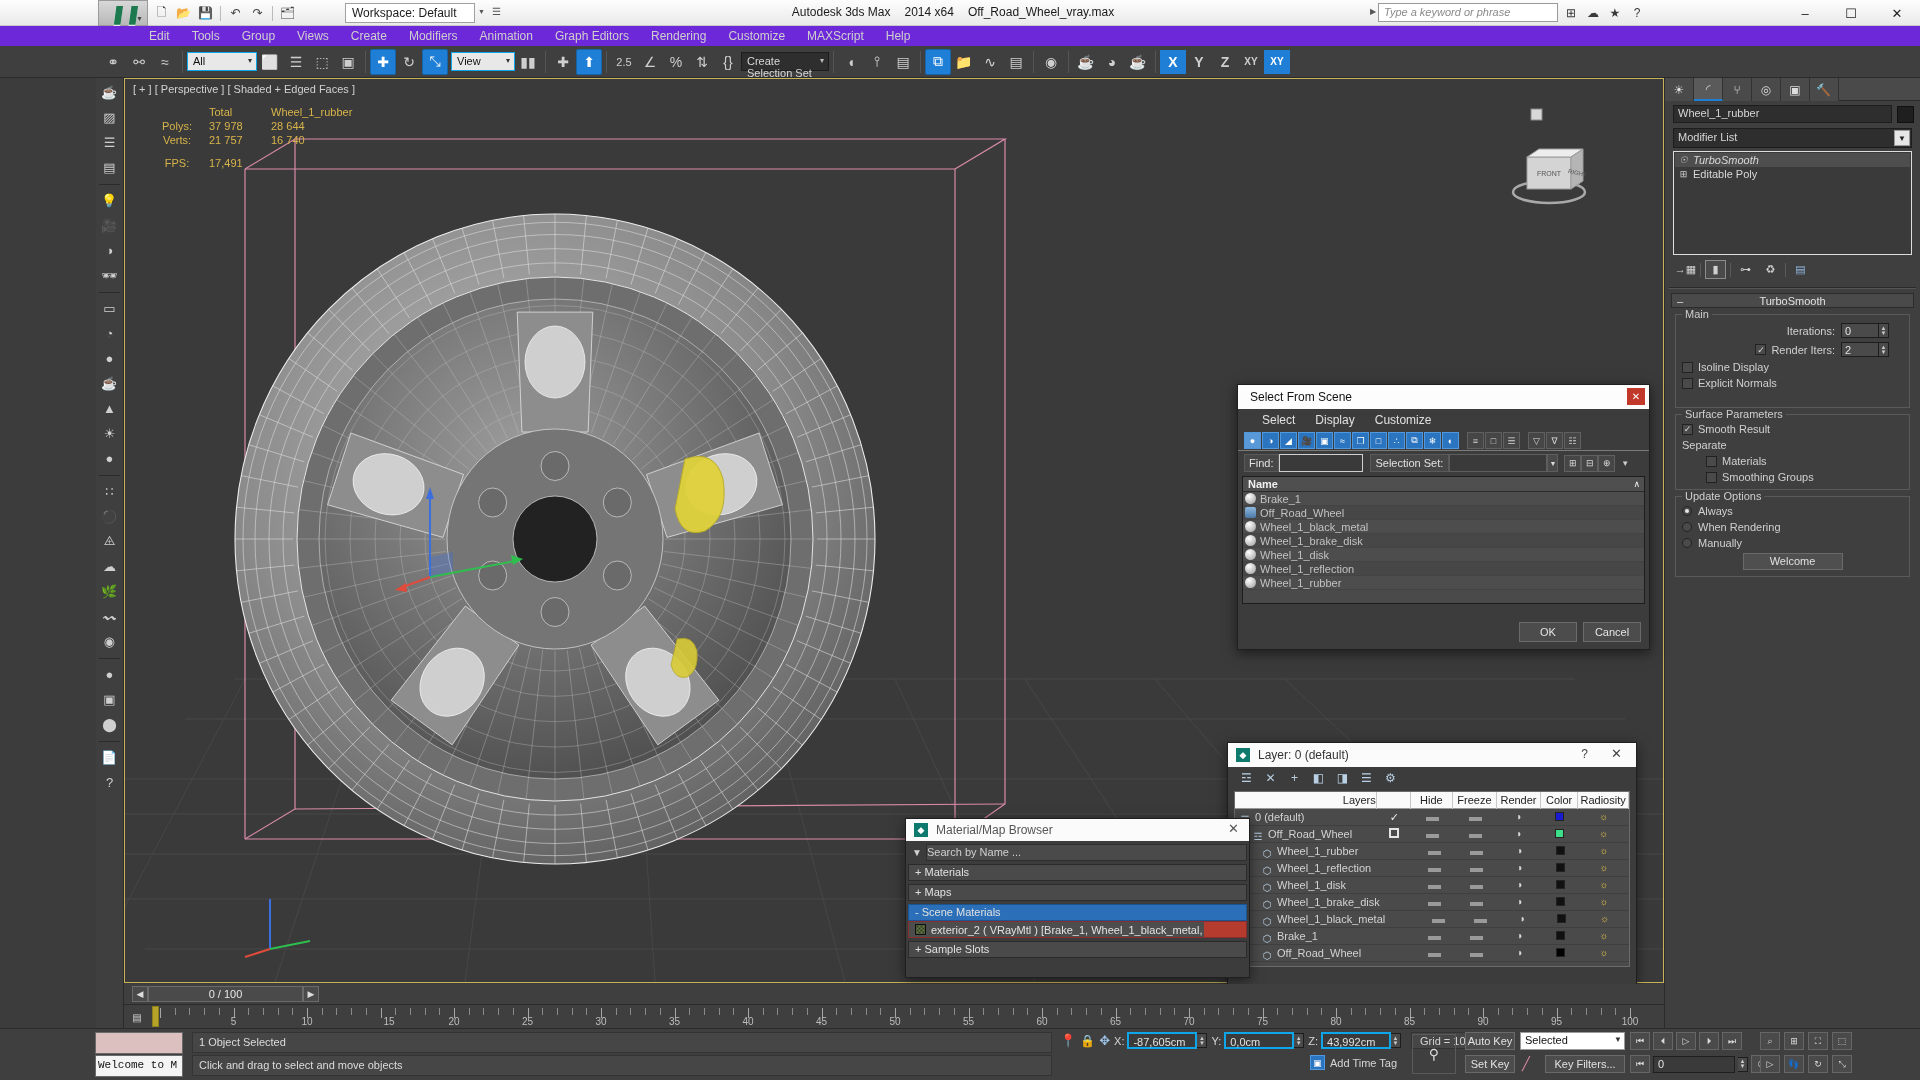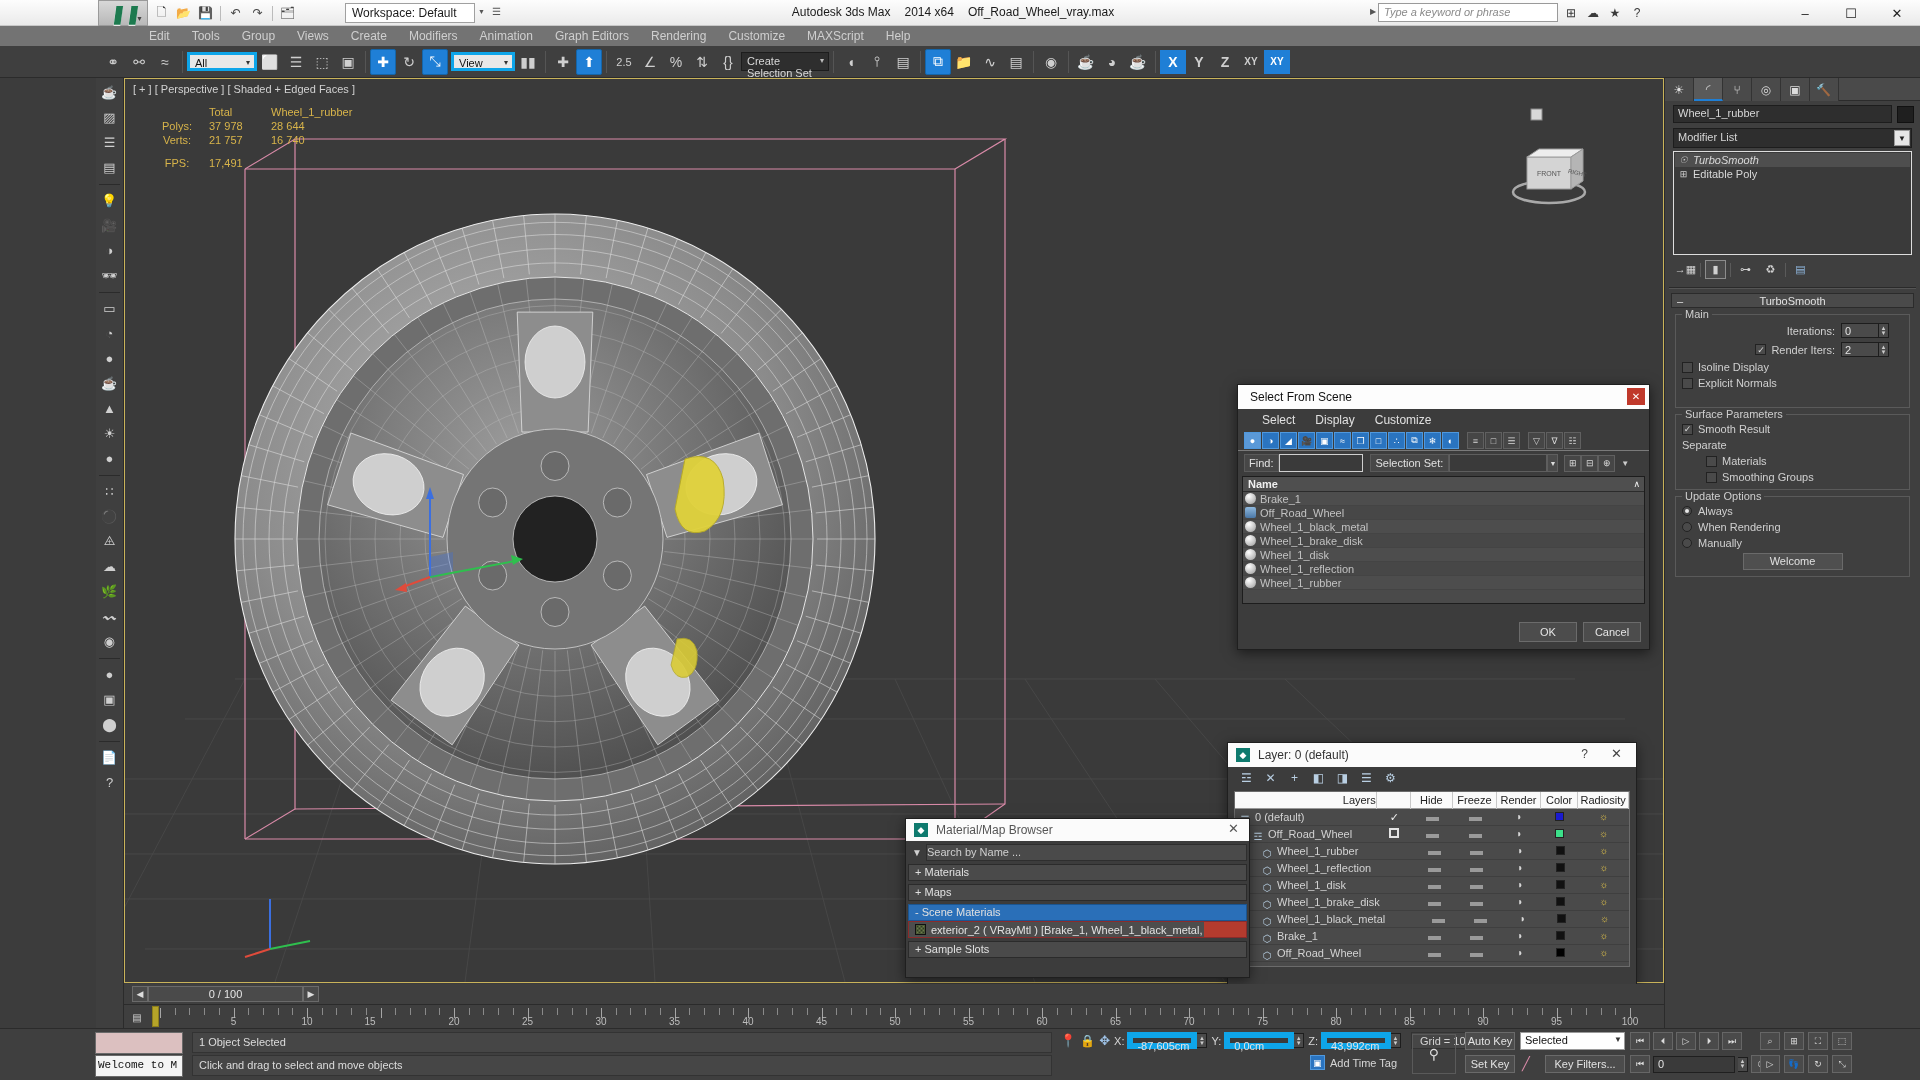--- a/index.html
+++ b/index.html
@@ -31,32 +31,32 @@
   .search-arrow { position:absolute; left:1370px; top:7px; font-size:8px; color:#555; }
   .tb-icons-r { position:absolute; left:1562px; top:3px; display:flex; gap:4px; align-items:center; }
   .tb-icons-r .i { width:18px; height:19px; display:flex; align-items:center; justify-content:center;
      font-size:12px; color:#3a3a3a; }
   .winbtns { position:absolute; right:0; top:0; display:flex; }
   .winbtn { width:46px; height:26px; display:flex; align-items:center; justify-content:center;
      font-size:13px; color:#222; }
 
   
   .menubar { position:absolute; left:0; top:26px; width:1920px; height:20px;
-     background:#737373; display:flex; align-items:flex-end; padding-left:138px; }
+     background:#6d28d9; display:flex; align-items:flex-end; padding-left:138px; }
   .menuitem { padding:2px 11px; font-size:12px; color:#cfcfcf; line-height:16px; }
 
   
   .maintool { position:absolute; left:0; top:46px; width:1920px; height:32px;
      background:#3f3f3f; border-bottom:1px solid #2b2b2b; display:flex; align-items:center;
      padding-left:100px; }
   .ticon { width:26px; height:26px; display:flex; align-items:center; justify-content:center;
      font-size:14px; color:#cfcfcf; border:1px solid transparent; border-radius:2px; position:relative; }
   .ticon.on { background:#1f7fd6; border-color:#1565a8; color:#fff; }
   .tsep { width:1px; height:22px; background:#2a2a2a; border-right:1px solid #555; margin:0 4px; }
-  .tdrop { height:19px; background:#e8e8e8; border:3px solid #0ea5e9; color:#111;
+  .tdrop { height:19px; background:#e8e8e8; border:1px solid #0ea5e9; color:#111;
      font-size:11px; padding:2px 16px 2px 5px; position:relative; }
   .tdrop::after { content:'\25BE'; position:absolute; right:4px; top:3px; font-size:8px; color:#333; }
   .tdark { height:19px; background:#2e2e2e; border:1px solid #1d1d1d; color:#d8d8d8;
      font-size:11px; padding:2px 16px 2px 5px; position:relative; }
   .tdark::after { content:'\25BE'; position:absolute; right:4px; top:3px; font-size:8px; color:#bbb; }
   .axisbtn { width:26px; height:24px; display:flex; align-items:center; justify-content:center;
      font-size:14px; font-weight:bold; color:#cfcfcf; }
   .axisbtn.on { background:#1f7fd6; color:#fff; }
   .axisbtn.sm { font-size:10px; }
 
@@ -232,21 +232,21 @@
   .sb-welcome { position:absolute; left:95px; top:26px; width:88px; height:22px; background:#f4f4f4;
      border:1px solid #6a6a6a; font-family:"Liberation Mono", monospace; font-size:11px; color:#111;
      padding:3px 2px; overflow:hidden; white-space:nowrap; }
   .sb-l1 { position:absolute; left:192px; top:3px; width:860px; height:21px; background:#464646;
      border:1px solid #333; font-size:11px; color:#dcdcdc; padding:3px 6px; }
   .sb-l2 { position:absolute; left:192px; top:26px; width:860px; height:21px; background:#464646;
      border:1px solid #333; font-size:11px; color:#dcdcdc; padding:3px 6px; }
   .coords { position:absolute; left:1060px; top:3px; display:flex; align-items:center; gap:4px; }
   .cf { display:flex; align-items:center; font-size:11px; color:#d6d6d6; }
   .cf .lab { margin-right:3px; }
-  .cf input, .cf .val { width:70px; height:17px; background:#3a3a3a; border:6px solid #0ea5e9;
+  .cf input, .cf .val { width:70px; height:17px; background:#3a3a3a; border:2px solid #0ea5e9;
      color:#e2e2e2; font-size:11px; padding:1px 4px; line-height:15px; }
   .gridlbl { height:17px; background:#464646; border:1px solid #333; font-size:11px; color:#d4d4d4;
      padding:1px 8px; line-height:15px; margin-left:6px; }
   .addtag { position:absolute; left:1310px; top:26px; display:flex; align-items:center; gap:5px; }
   .addtag .sq { width:15px; height:15px; background:#2a74c0; border:1px solid #4f98dd;
      display:flex; align-items:center; justify-content:center; font-size:9px; color:#fff; }
   .keyarea { position:absolute; left:1465px; top:3px; }
   .keybtn { width:50px; height:18px; background:#4c4c4c; border:1px solid #6a6a6a; color:#e2e2e2;
      font-size:11px; display:flex; align-items:center; justify-content:center; }
   .keysel { position:absolute; left:1520px; top:3px; width:105px; height:18px; background:#fff;
@@ -1071,21 +1071,21 @@
         <div class="tick" style="left: 110.9px;"></div>
         <div class="tick" style="left: 125.6px;"></div>
         <div class="tick" style="left: 140.3px;"></div>
         <div class="tick maj" style="left: 155px;"></div>
         <div class="ticklbl" style="left: 155px;">10</div>
         <div class="tick" style="left: 169.7px;"></div>
         <div class="tick" style="left: 184.4px;"></div>
         <div class="tick" style="left: 199.1px;"></div>
         <div class="tick" style="left: 213.8px;"></div>
         <div class="tick maj" style="left: 228.5px;"></div>
-        <div class="ticklbl" style="left: 218px;">15</div>
+        <div class="ticklbl" style="left: 237px;">15</div>
         <div class="tick" style="left: 243.2px;"></div>
         <div class="tick" style="left: 257.9px;"></div>
         <div class="tick" style="left: 272.6px;"></div>
         <div class="tick" style="left: 287.3px;"></div>
         <div class="tick maj" style="left: 302px;"></div>
         <div class="ticklbl" style="left: 302px;">20</div>
         <div class="tick" style="left: 316.7px;"></div>
         <div class="tick" style="left: 331.4px;"></div>
         <div class="tick" style="left: 346.1px;"></div>
         <div class="tick" style="left: 360.8px;"></div>

